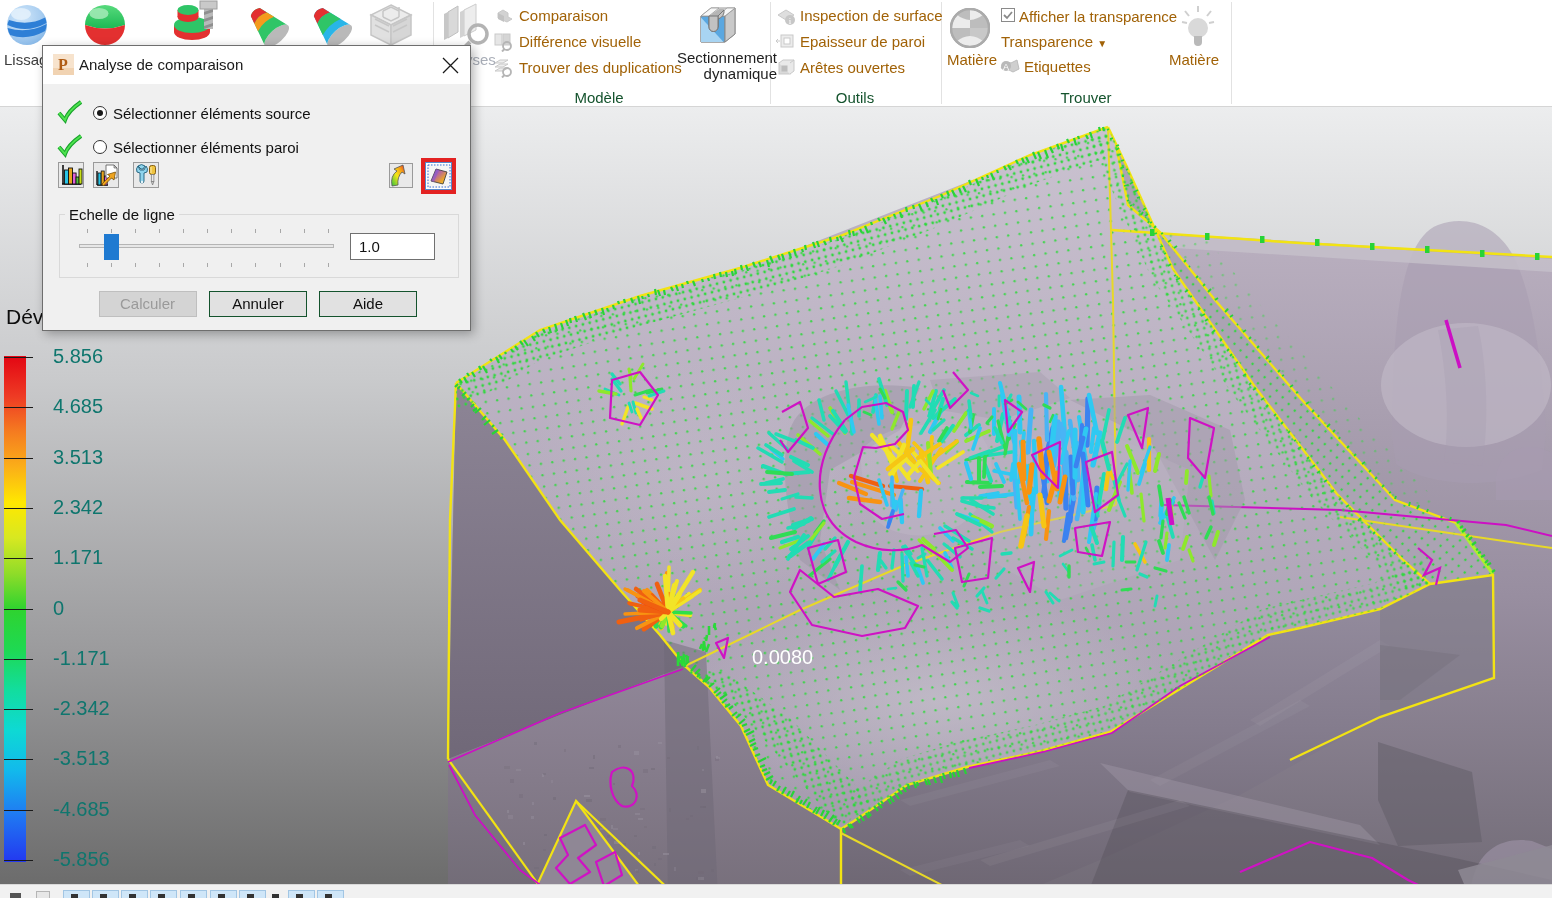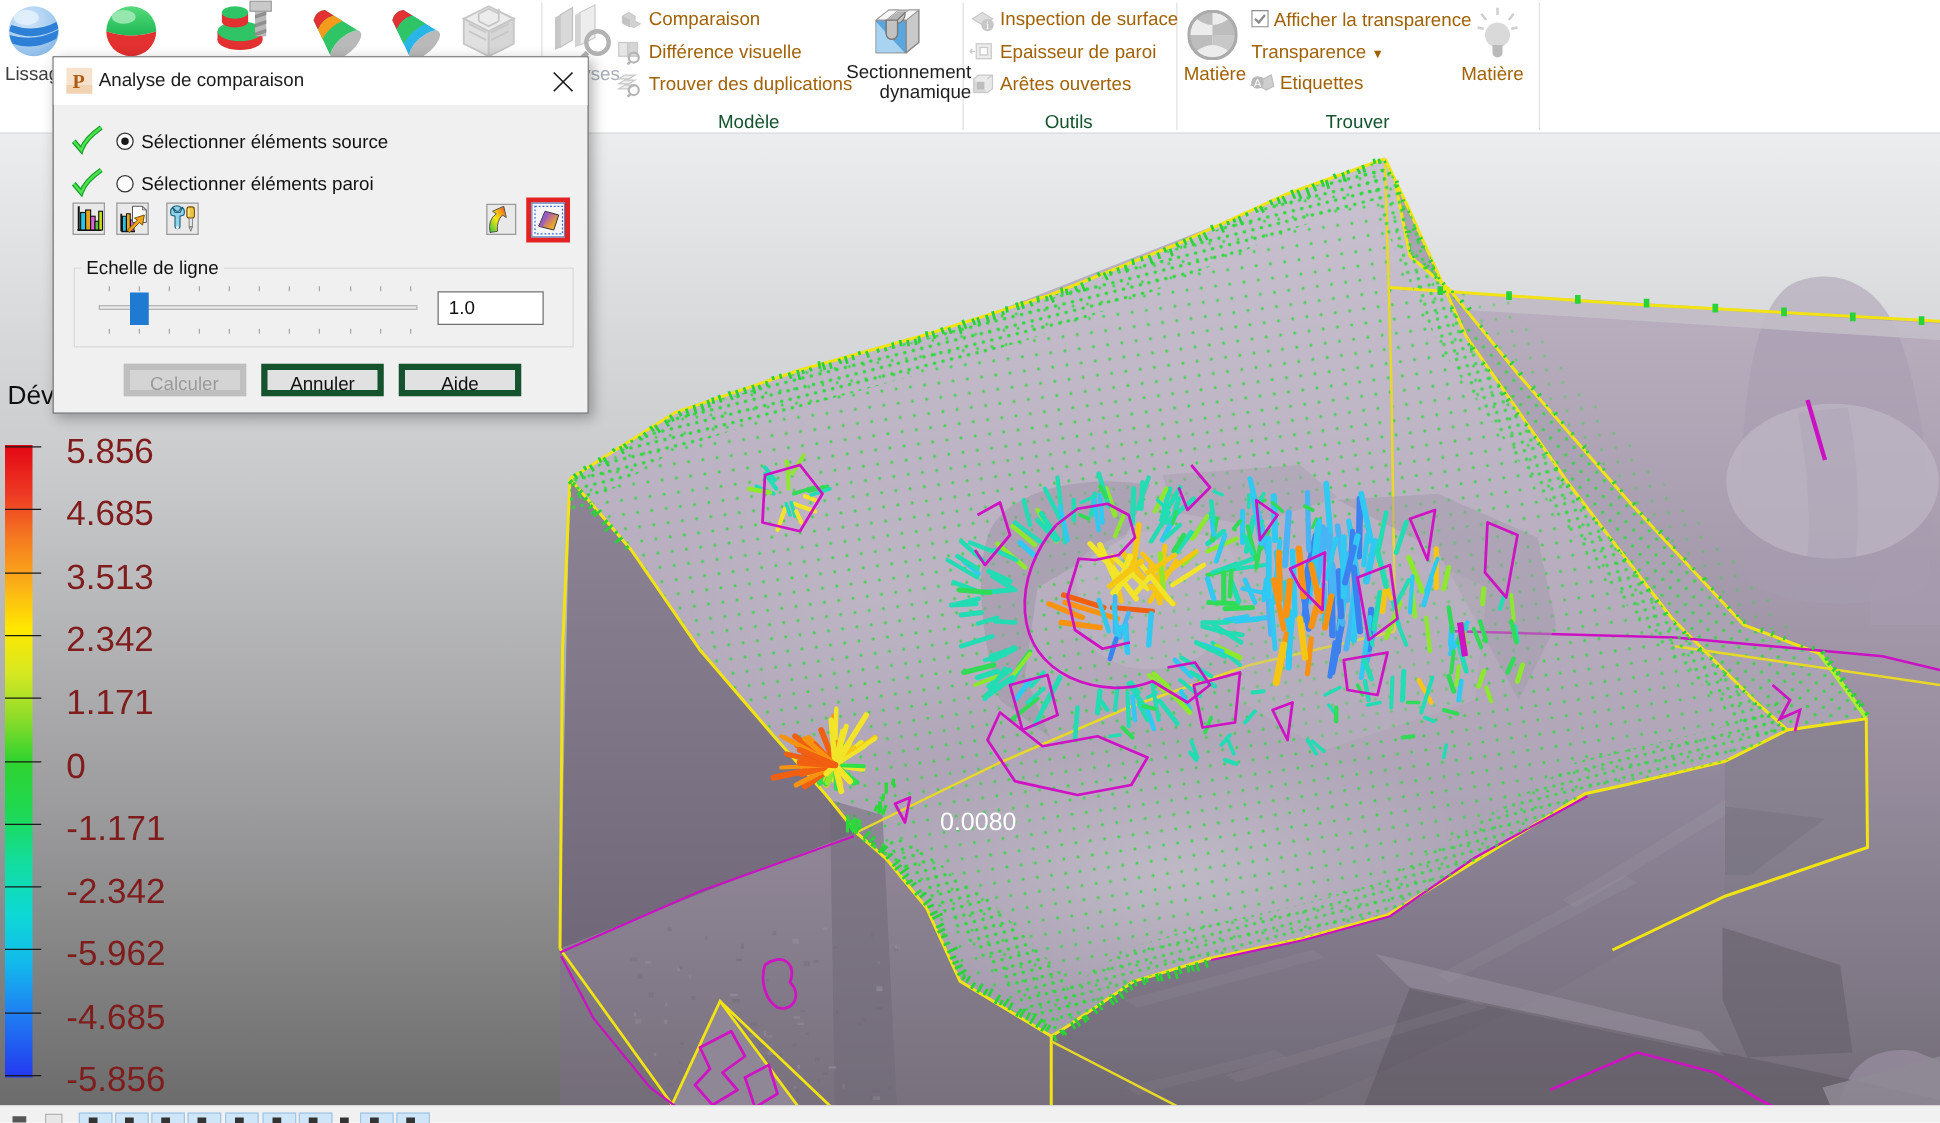--- a/index.html
+++ b/index.html
@@ -6,26 +6,26 @@
 #ribbon{position:absolute;left:0;top:0;width:1552px;height:107px;background:#fff;border-bottom:1px solid #d5d5d5}
 .sep{position:absolute;top:2px;height:102px;width:1px;background:#e2e2e2}
 .glabel{position:absolute;top:89px;font-size:15px;color:#14532d;width:120px;text-align:center}
 .ritem{position:absolute;font-size:15px;color:#a16207;white-space:nowrap}
 .biglabel{position:absolute;font-size:15px;color:#1e1e1e;text-align:right;line-height:16px}
 #viewport{position:absolute;left:0;top:107px;width:1552px;height:777px}
 #botbar{position:absolute;left:0;top:884px;width:1552px;height:14px;background:#f1f1f1;border-top:1px solid #d9d9d9}
 .bbtn{position:absolute;top:5px;height:14px;width:27px;background:#cfe6f8;border:1px solid #a2c6e4}
 
 #legend{position:absolute;left:0;top:0;width:200px;height:777px;pointer-events:none}
-.lv{position:absolute;font-size:28px;color:#7f1d1d;left:53px;transform:translateY(-12px)}
+.lv{position:absolute;font-size:20px;color:#0f766e;left:53px;transform:translateY(-12px)}
 
 #dlg{position:absolute;left:42px;top:45px;width:429px;height:286px;background:#f0f0f0;border:1px solid #6e6e6e;box-shadow:3px 3px 10px rgba(0,0,0,.3)}
 #dlgtitle{position:absolute;left:0;top:0;width:100%;height:38px;background:#fff}
 #dlgtitle .t{position:absolute;left:36px;top:10px;font-size:15px;color:#1a1a1a}
-.btn{position:absolute;height:26px;width:98px;background:#e1e1e1;border:5px solid #14532d;font-size:15px;color:#0f0f0f;text-align:center;line-height:24px}
+.btn{position:absolute;height:26px;width:98px;background:#e1e1e1;border:1px solid #14532d;font-size:15px;color:#0f0f0f;text-align:center;line-height:24px}
 .ibtn{position:absolute;width:26px;height:26px;background:#e9e9e9;border:1px solid #9a9a9a}
 .radio{position:absolute;width:14px;height:14px;border:1px solid #333;border-radius:50%;background:#fff}
 .rlabel{position:absolute;font-size:15px;color:#111}
 </style></head><body>
 <div id="ribbon">
 <div class="sep" style="left:433px"></div>
 <div class="sep" style="left:770px"></div>
 <div class="sep" style="left:941px"></div>
 <div class="sep" style="left:1231px"></div>
 <div class="glabel" style="left:539px">Modèle</div>
@@ -1145,21 +1145,21 @@
 <div class="lv" style="top:401px">2.342</div>
 <div class="abs" style="left:4px;top:451px;width:29px;height:1px;background:#1a1a1a"></div>
 <div class="lv" style="top:451px">1.171</div>
 <div class="abs" style="left:4px;top:502px;width:29px;height:1px;background:#1a1a1a"></div>
 <div class="lv" style="top:502px">0</div>
 <div class="abs" style="left:4px;top:552px;width:29px;height:1px;background:#1a1a1a"></div>
 <div class="lv" style="top:552px">-1.171</div>
 <div class="abs" style="left:4px;top:602px;width:29px;height:1px;background:#1a1a1a"></div>
 <div class="lv" style="top:602px">-2.342</div>
 <div class="abs" style="left:4px;top:652px;width:29px;height:1px;background:#1a1a1a"></div>
-<div class="lv" style="top:652px">-5.962</div>
+<div class="lv" style="top:652px">-3.513</div>
 <div class="abs" style="left:4px;top:703px;width:29px;height:1px;background:#1a1a1a"></div>
 <div class="lv" style="top:703px">-4.685</div>
 <div class="abs" style="left:4px;top:753px;width:29px;height:1px;background:#1a1a1a"></div>
 <div class="lv" style="top:753px">-5.856</div>
 </div>
 </div>
 <div id="botbar">
 <div class="bbtn" style="left:63px"></div>
 <div class="bbtn" style="left:92px"></div>
 <div class="bbtn" style="left:121px"></div>

